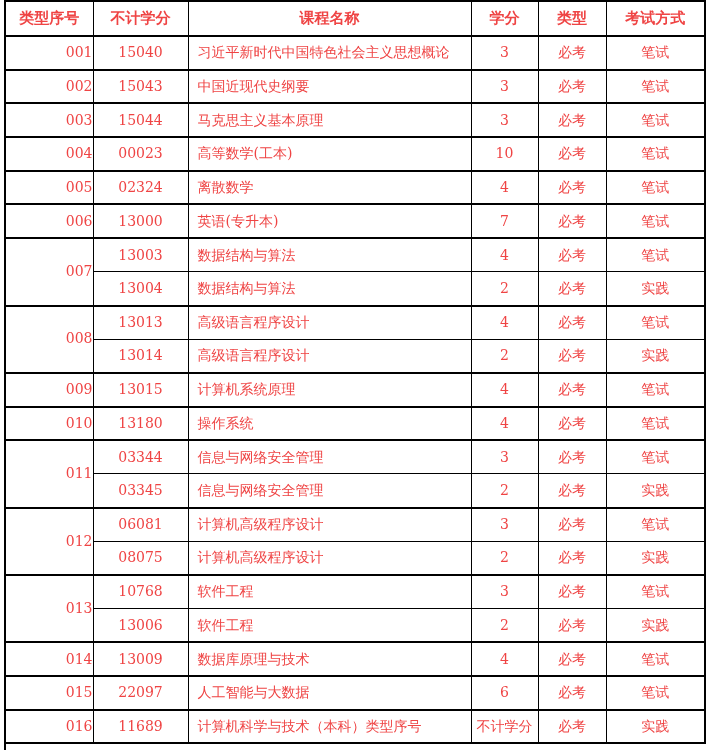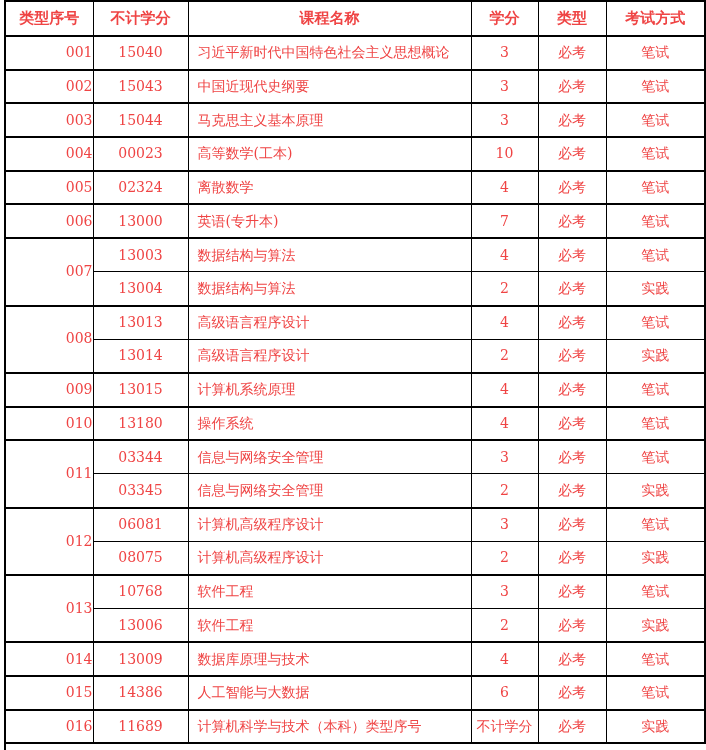--- a/index.html
+++ b/index.html
@@ -235,21 +235,21 @@
         <tr class="group-end">
           <td class="seq-cell" rowspan="1">014</td>
           <td class="code-cell">13009</td>
           <td class="name-cell">数据库原理与技术</td>
           <td class="credits-cell">4</td>
           <td class="type-cell">必考</td>
           <td class="exam-cell">笔试</td>
         </tr>
         <tr class="group-end">
           <td class="seq-cell" rowspan="1">015</td>
-          <td class="code-cell">14386</td>
+          <td class="code-cell">22097</td>
           <td class="name-cell">人工智能与大数据</td>
           <td class="credits-cell">6</td>
           <td class="type-cell">必考</td>
           <td class="exam-cell">笔试</td>
         </tr>
         <tr class="group-end">
           <td class="seq-cell" rowspan="1">016</td>
           <td class="code-cell">11689</td>
           <td class="name-cell">计算机科学与技术（本科）类型序号</td>
           <td class="credits-cell">不计学分</td>

